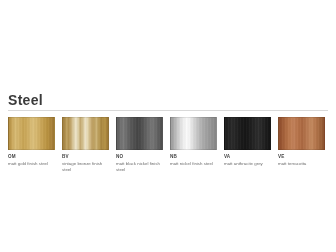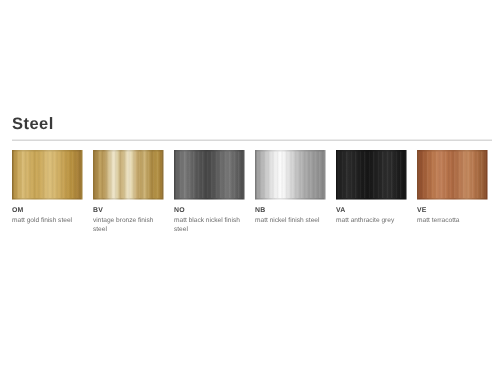--- a/index.html
+++ b/index.html
@@ -24,26 +24,26 @@
   }
 
   .section {
     position: absolute;
     left: 8px;
     top: 78px;
     width: 320px;
   }
 
   .section-title {
-    font-size: 11px;
+    font-size: 14px;
     font-weight: bold;
     color: #3a3a3a;
     letter-spacing: 0.3px;
     line-height: 11px;
-    margin: 0 0 4px 0;
+    margin: 17px 0 4px 0;
   }
 
   .rule {
     height: 1px;
     background: #d8d8d8;
     width: 320px;
     margin: 0 0 6px 0;
   }
 
   .swatch-row {

